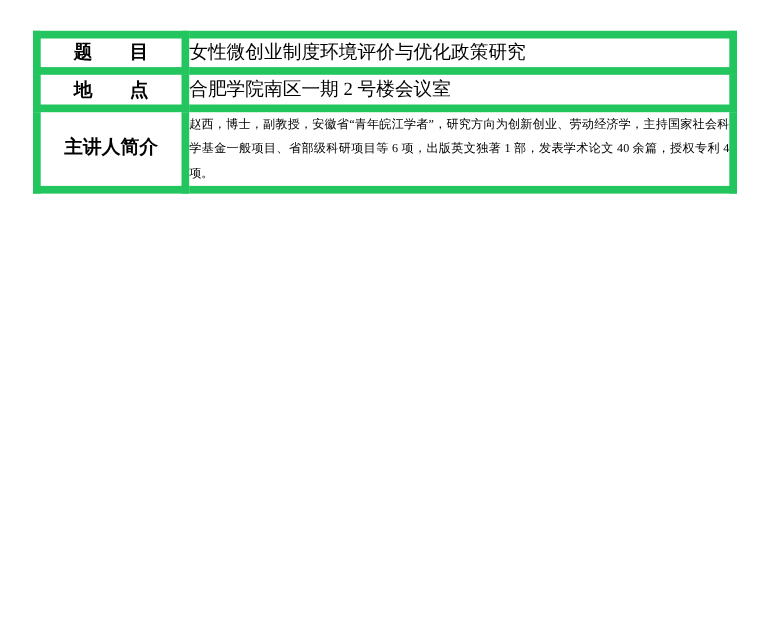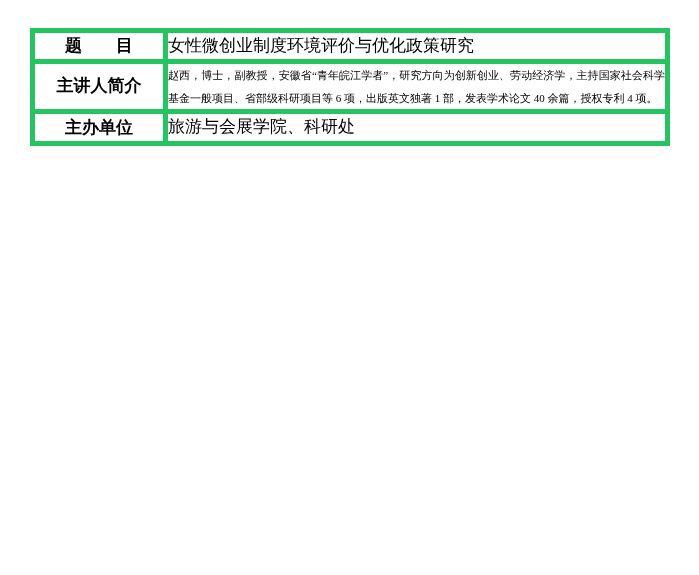--- a/index.html
+++ b/index.html
@@ -22,21 +22,21 @@
   }
   .info-table {
     position: absolute;
     left: 30px;
     top: 28px;
     width: 640px;
     border-collapse: collapse;
     table-layout: fixed;
   }
   .info-table td {
-    border: 5px solid #22c55e;
+    border: 7px solid #22c55e;
     vertical-align: middle;
     padding: 0;
   }
   .label-cell {
     width: 128px;
     text-align: center;
     font-size: 17px;
     font-weight: bold;
     font-family: "Liberation Sans", "DejaVu Sans", sans-serif;
     letter-spacing: 0px;
@@ -84,27 +84,27 @@
   <table class="info-table">
     <tbody>
 
       <tr class="row-title">
         <td class="label-cell">题　　目</td>
         <td class="value-cell">女性微创业制度环境评价与优化政策研究</td>
       </tr>
 
 
 
+      <tr class="row-place">
+        <td class="label-cell">地　　点</td>
+        <td class="value-cell">合肥学院南区一期 2 号楼会议室</td>
+      </tr>
 
       <tr class="row-bio">
         <td class="label-cell bio-label">主讲人简介</td>
         <td class="bio-cell">赵西，博士，副教授，安徽省“青年皖江学者”，研究方向为创新创业、劳动经济学，主持国家社会科学基金一般项目、省部级科研项目等 6 项，出版英文独著 1 部，发表学术论文 40 余篇，授权专利 4 项。</td>
       </tr>
 
-      <tr class="row-host">
-        <td class="label-cell">主办单位</td>
-        <td class="value-cell">旅游与会展学院、科研处</td>
-      </tr>
 
     </tbody>
   </table>
 
 </div>
 
 </body></html>

